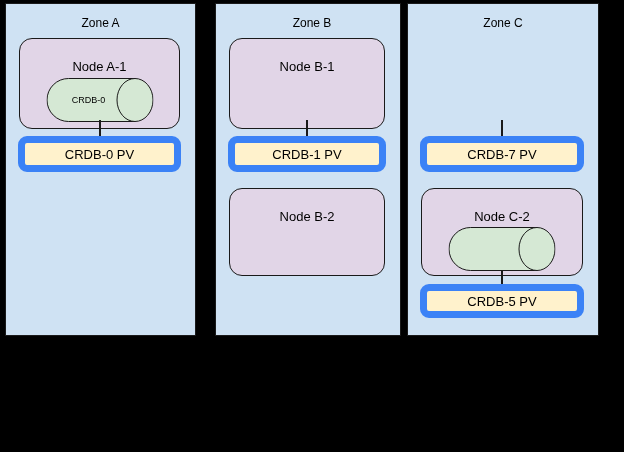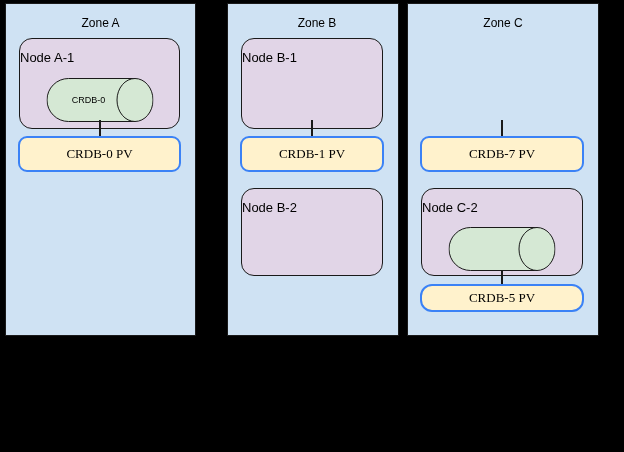--- a/index.html
+++ b/index.html
@@ -13,39 +13,39 @@
   }
   .canvas { position: absolute; left: 0; top: 0; width: 624px; height: 452px; }
 
   .zone {
     position: absolute; top: 3px; height: 333px;
     background: #cfe2f3;
     border: 1px solid #1a1a1a;
     box-sizing: border-box;
   }
   #zoneA { left: 5px;   width: 191px; }
-  #zoneB { left: 227px; width: 172px; padding-left: 8px; }
+  #zoneB { left: 215px; width: 186px; padding-left: 8px; }
   #zoneC { left: 407px; width: 192px; }
 
   .zone-label {
     margin-top: 12px; text-align: center;
     font-size: 12px; line-height: 15px;
   }
 
   .node {
     position: absolute; left: 13px; right: 15px;
     background: #e1d5e7;
     border: 1px solid #1a1a1a;
     border-radius: 13px;
     box-sizing: border-box;
   }
   .node-1 { top: 34px;  height: 91px; }
   .node-2 { top: 184px; height: 88px; }
   .node-label {
-    margin-top: 11px; 
+    margin-top: 20px; text-align: center;
     font-size: 13px; line-height: 15px;
   }
 
   .cylinder {
     position: absolute; left: 50%; transform: translateX(-50%);
     width: 107px; height: 44px; text-decoration: underline;
   }
   .cyl-node1 { top: 39px; }
   .cyl-node2 { top: 38px; }
   .cylinder svg { position: absolute; left: 0; top: 0; }
@@ -58,29 +58,28 @@
   .connector {
     position: absolute; left: calc(50% - 2px);
     width: 2px; background: #1a1a1a;
   }
   .conn-1 { top: 116px; height: 17px; }
   .conn-2 { top: 266px; height: 15px; }
 
   .pv {
     position: absolute; left: 12px; right: 14px;
     background: #fff2cc;
-    border: 2px solid #3b82f6;
+    border: 7px solid #3b82f6;
     border-radius: 9px;
     box-sizing: border-box;
     display: flex; align-items: center; justify-content: center;
     font-size: 13px;
-    font-family: Liberation Serif, serif;
   }
   .pv-1 { top: 132px; height: 36px; }
-  .pv-2 { top: 280px; height: 28px; border-radius: 12px; }
+  .pv-2 { top: 280px; height: 34px; }
 </style>
 </head>
 <body>
 
 <div class="canvas">
 
   <div class="zone" id="zoneA">
     <div class="zone-label">Zone A</div>
 
     <div class="node node-1">

